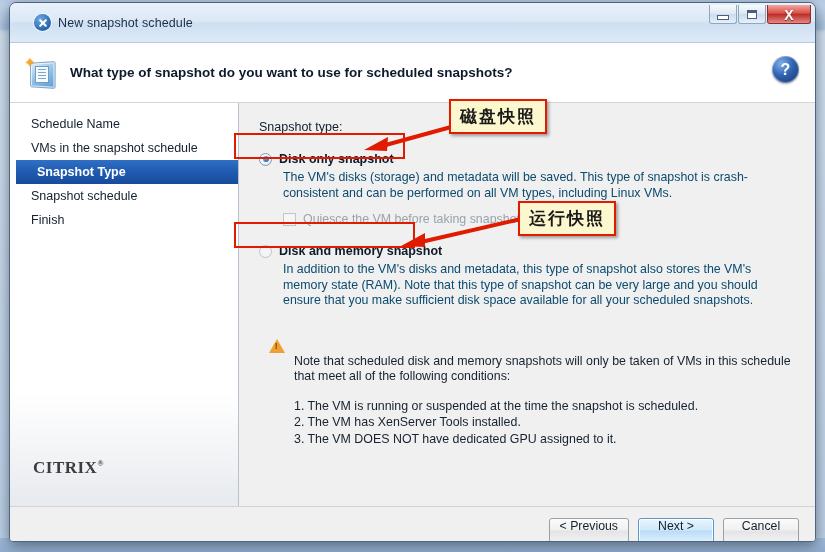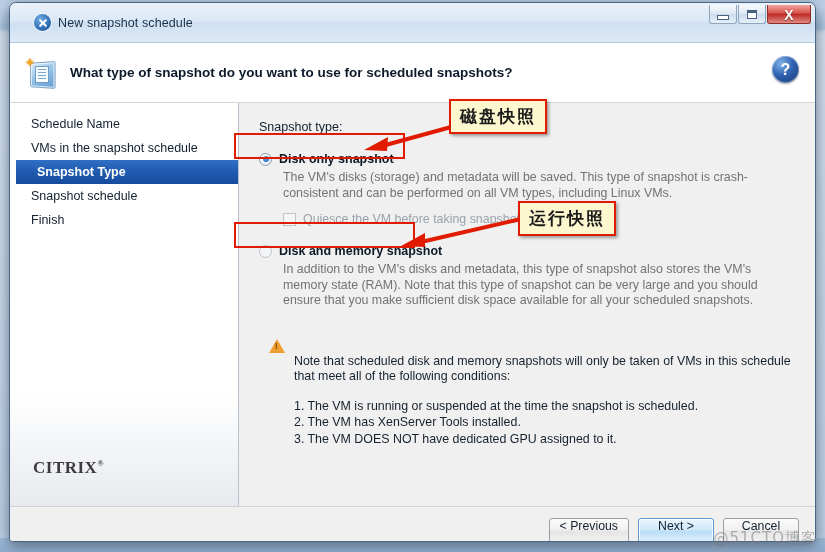--- a/index.html
+++ b/index.html
@@ -307,21 +307,21 @@
   }
   .radio-label {
     font-size: 12.5px;
     font-weight: bold;
     color: #0e1b29;
     white-space: nowrap;
   }
 
   .desc {
     font-size: 12.4px;
-    color: #737373;
+    color: #0c4a6e;
     line-height: 15.5px;
     margin: 4px 0 0 24px;
     max-width: 512px;
   }
 
   .check-row {
     display: flex;
     align-items: center;
     gap: 7px;
     margin: 11px 0 0 24px;
@@ -568,15 +568,14 @@
   <svg class="arrow" style="left:395px; top:214px;" width="130" height="38">
     <g>
       <line x1="126" y1="5" x2="26" y2="28" stroke="#e01b00" stroke-width="4"></line>
       <polygon points="6,32 30,19 30,33" fill="#e01b00"></polygon>
     </g>
   </svg>
 
   <div class="anno" style="left:449px; top:99px;">磁盘快照</div>
   <div class="anno" style="left:518px; top:201px;">运行快照</div>
 
-  <div class="watermark">@51CTO博客</div>
 
 </div>
 
 </body></html>

